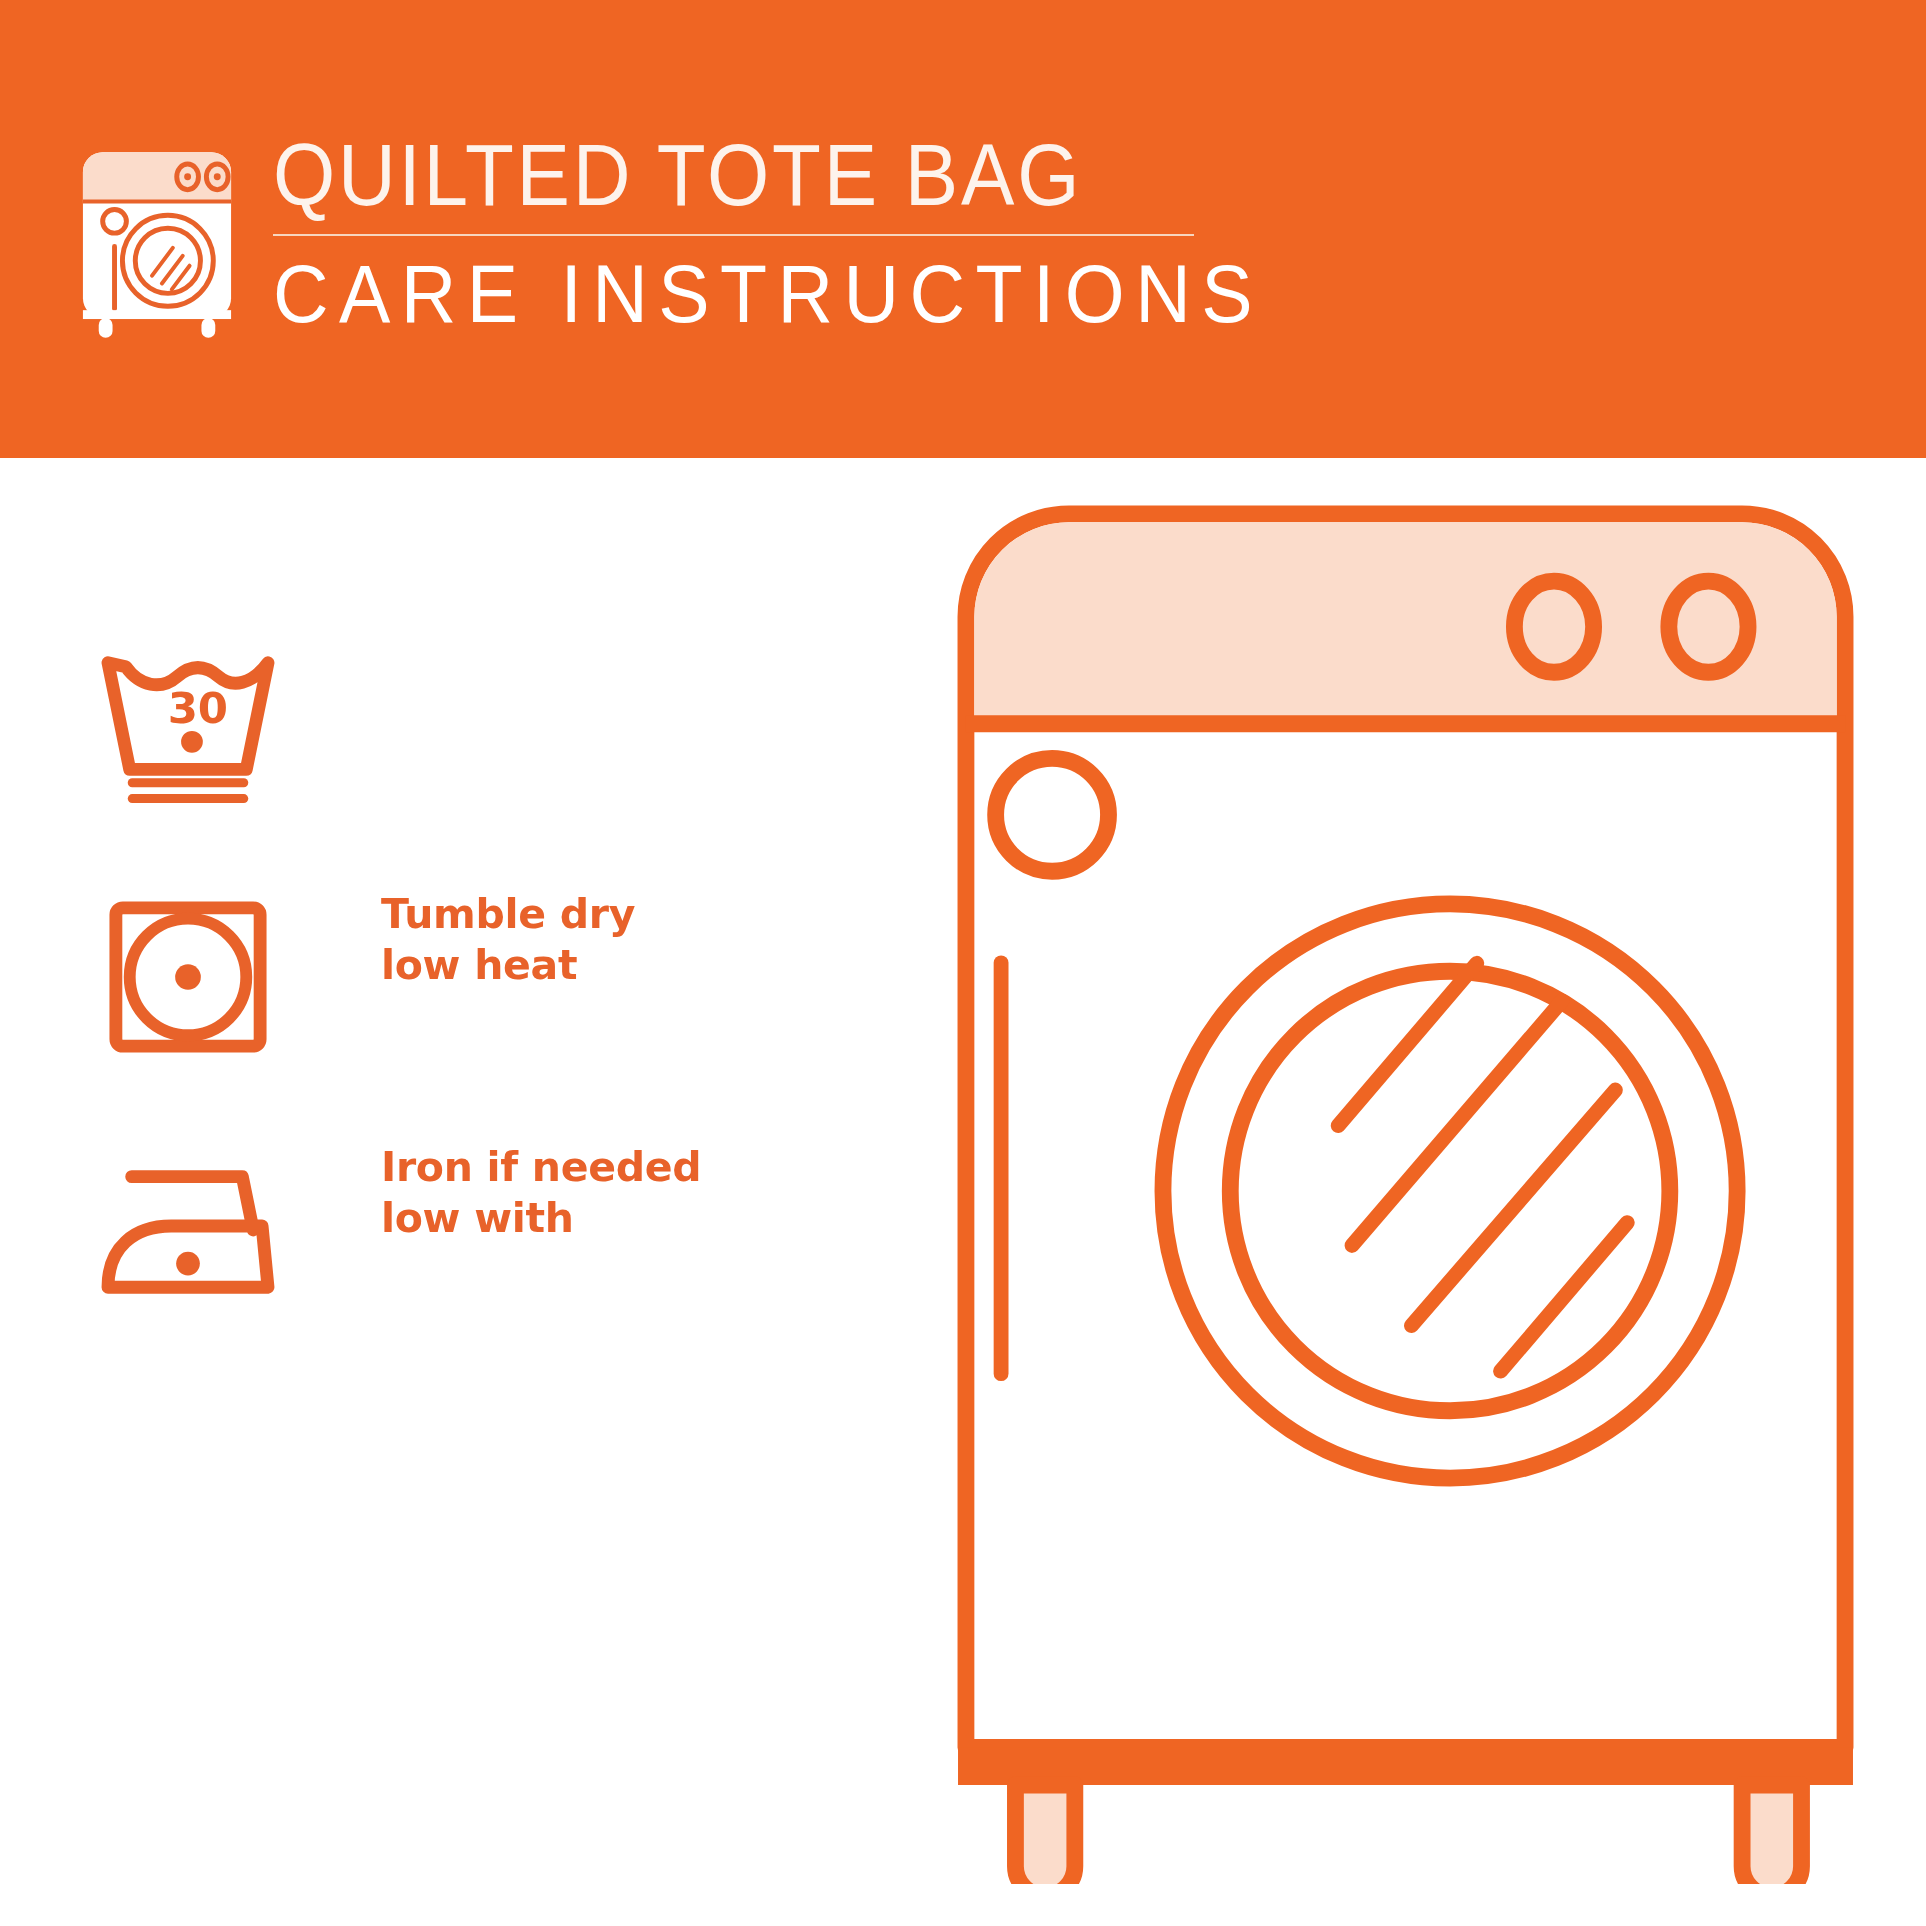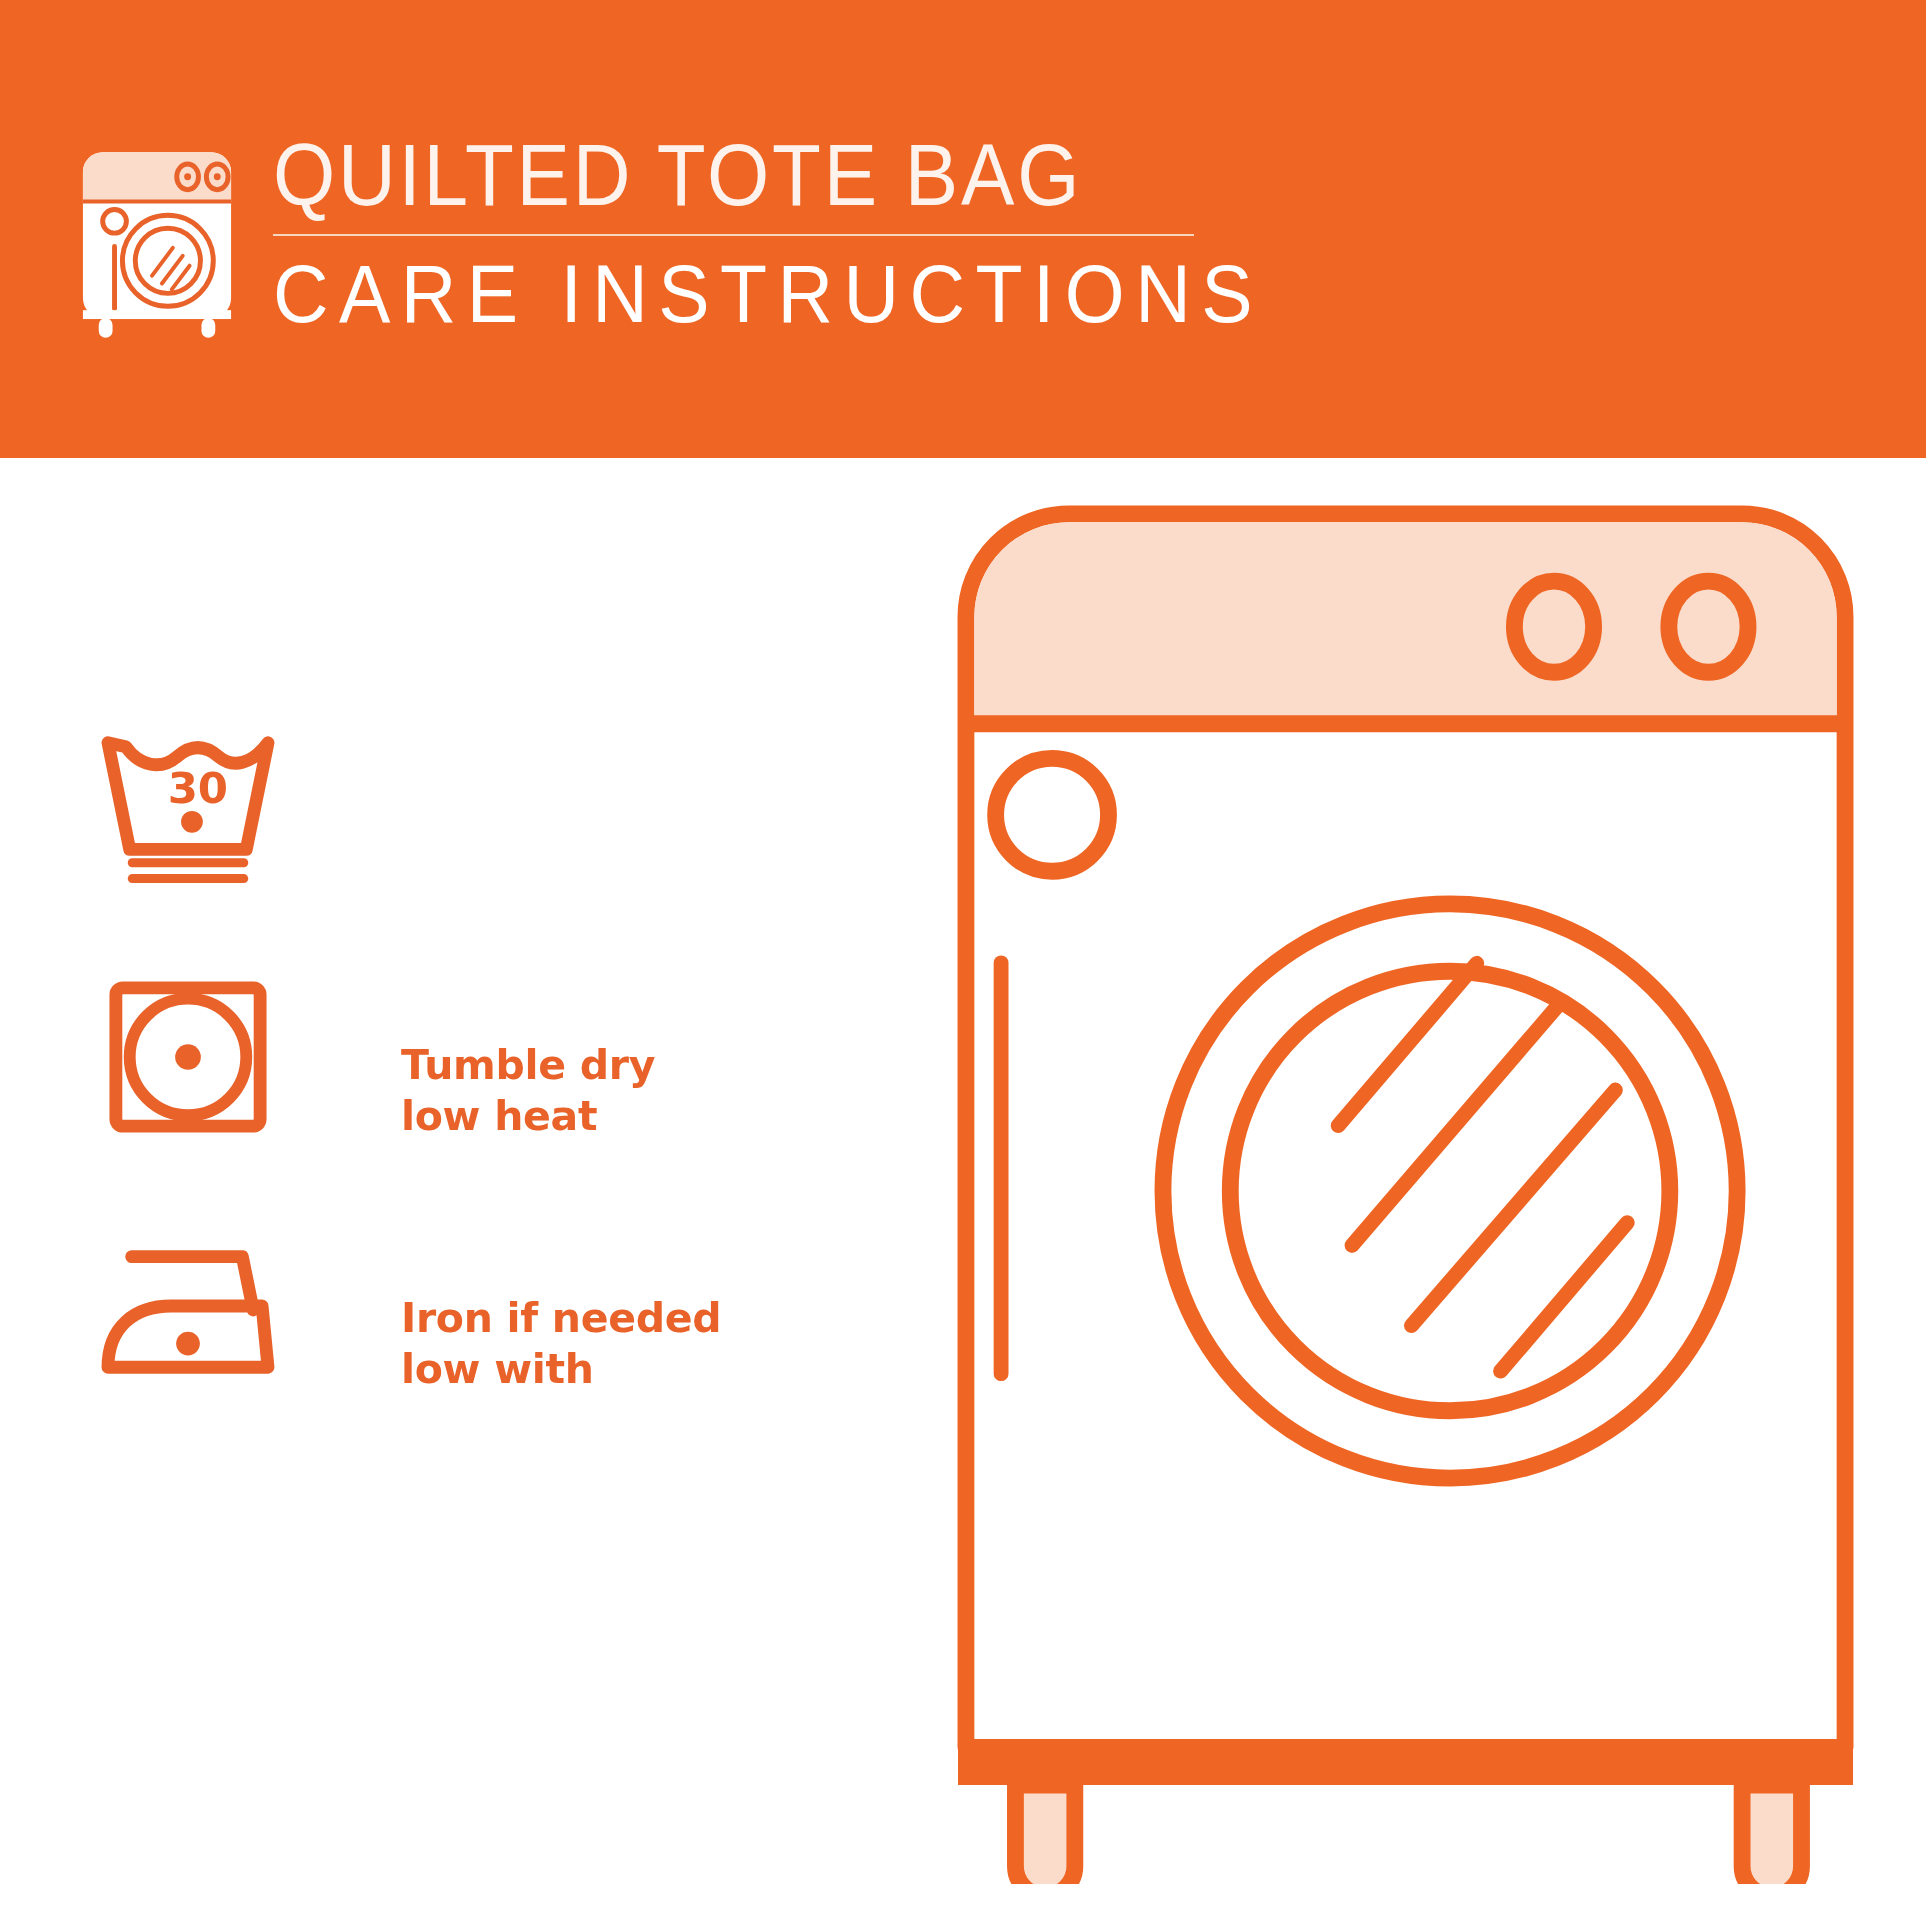--- a/index.html
+++ b/index.html
@@ -81,23 +81,22 @@
   }
 
   .care-list {
     position: absolute;
     left: 89px;
     top: 178px;
     width: 832px;
   }
   .care-row {
     display: flex;
-    align-items: flex-end;
+    align-items: flex-start;
     height: 253px;
-    gap: 20px;
   }
   .care-icon {
     width: 198px;
     height: 173px;
     flex: 0 0 auto;
     display: flex;
     align-items: center;
     justify-content: center;
   }
   .care-text {

